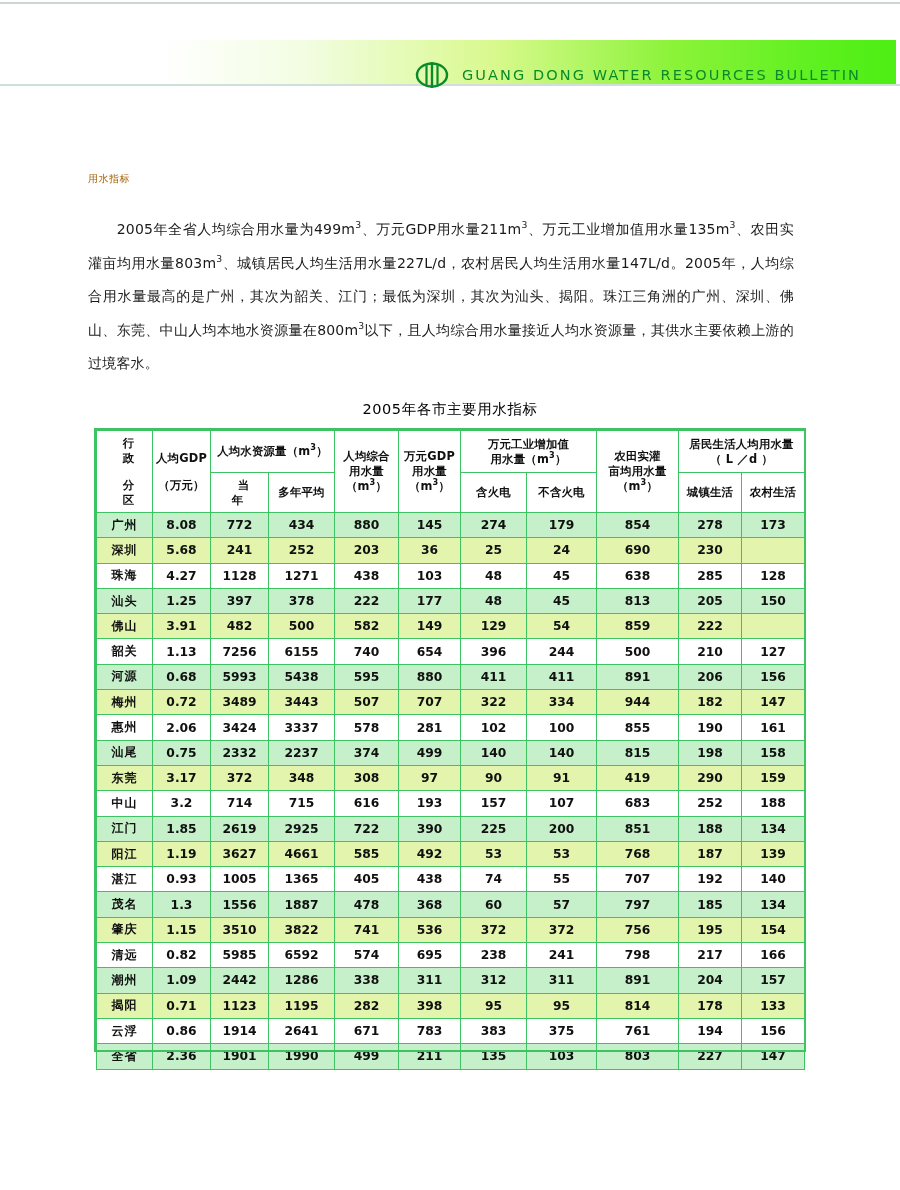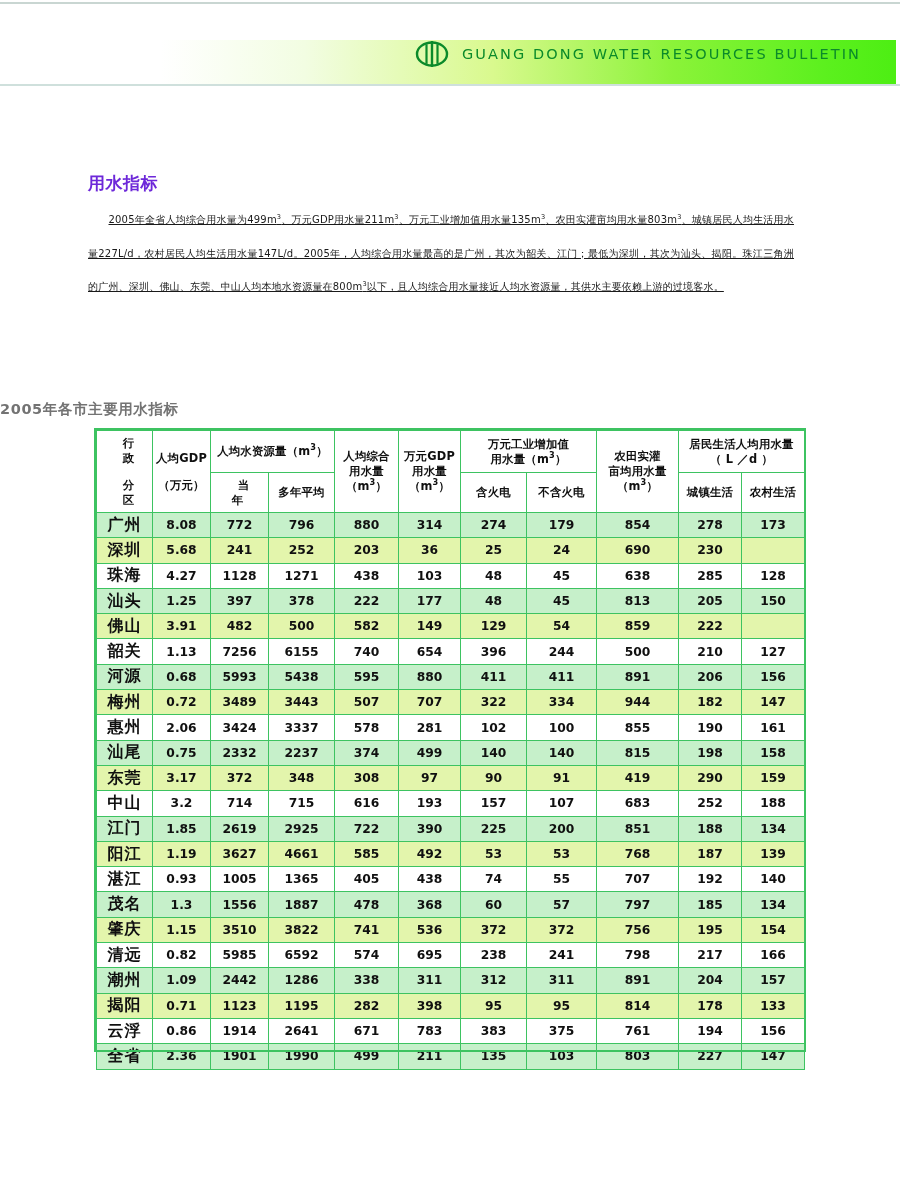--- a/index.html
+++ b/index.html
@@ -47,21 +47,21 @@
     position: absolute;
     left: 0;
     top: 84px;
     width: 900px;
     height: 2px;
     background: #cfe0dc;
   }
   .header-inner {
     position: absolute;
     left: 415px;
-    top: 32px;
+    top: 53px;
     height: 44px;
     display: flex;
     align-items: center;
     gap: 13px;
   }
   .logo {
     width: 34px;
     height: 28px;
     position: relative;
   }
@@ -73,53 +73,53 @@
     font-weight: normal;
     white-space: nowrap;
     font-family: "DejaVu Sans", "Liberation Sans", sans-serif;
   }
 
   
   .section-heading {
     position: absolute;
     left: 88px;
     top: 172px;
-    font-size: 17px;
-    color: #6d28d9;
-    font-weight: bold;
+    font-size: 10px;
+    color: #a16207;
+    font-weight: normal;
     letter-spacing: 0.5px;
   }
   .body-copy {
     position: absolute;
     left: 88px;
-    top: 203px;
+    top: 213px;
     width: 706px;
-    font-size: 10px;
+    font-size: 14px;
     line-height: 33.5px;
     color: #1a1a1a;
     text-align: justify;
     text-indent: 2.05em;
     letter-spacing: 0.2px;
-    text-decoration: underline;
   }
   .body-copy sup {
     font-size: 0.66em;
     vertical-align: super;
     line-height: 0;
   }
 
   
   .table-title {
     position: absolute;
     left: 0;
     top: 400px;
     width: 900px;
-    color: #737373;
+    text-align: center;
+    color: #000000;
     font-size: 14.5px;
-    font-weight: bold;
+    font-weight: normal;
     letter-spacing: 0.6px;
   }
   .table-wrap {
     position: absolute;
     left: 96px;
     top: 430px;
     width: 708px;
   }
   table.data {
     border-collapse: collapse;
@@ -144,21 +144,21 @@
     letter-spacing: 0.2px;
   }
   .hdr-h1 { height: 42px; }
   .hdr-h2 { height: 40px; }
   table.data tbody td {
     height: 24.3px;
     font-size: 12.3px;
     font-weight: bold;
   }
   table.data tbody td.region {
-    font-size: 16px;
+    font-size: 12px;
     letter-spacing: 1px;
   }
   
   tr.shade-a td { background: #c6f0ca; }
   tr.shade-b td { background: #e3f5ac; }
   tr.shade-c td { background: #ffffff; }
   th sup {
     font-size: 0.72em;
     vertical-align: super;
     line-height: 0;
@@ -263,23 +263,23 @@
           <th>不含火电</th>
           <th>城镇生活</th>
           <th>农村生活</th>
         </tr>
       </thead>
       <tbody id="tbody">
           <tr class="shade-a">
             <td class="region">广州</td>
             <td>8.08</td>
             <td>772</td>
-            <td>796</td>
+            <td>434</td>
             <td>880</td>
-            <td>314</td>
+            <td>145</td>
             <td>274</td>
             <td>179</td>
             <td>854</td>
             <td>278</td>
             <td>173</td>
           </tr>
           <tr class="shade-b">
             <td class="region">深圳</td>
             <td>5.68</td>
             <td>241</td>

